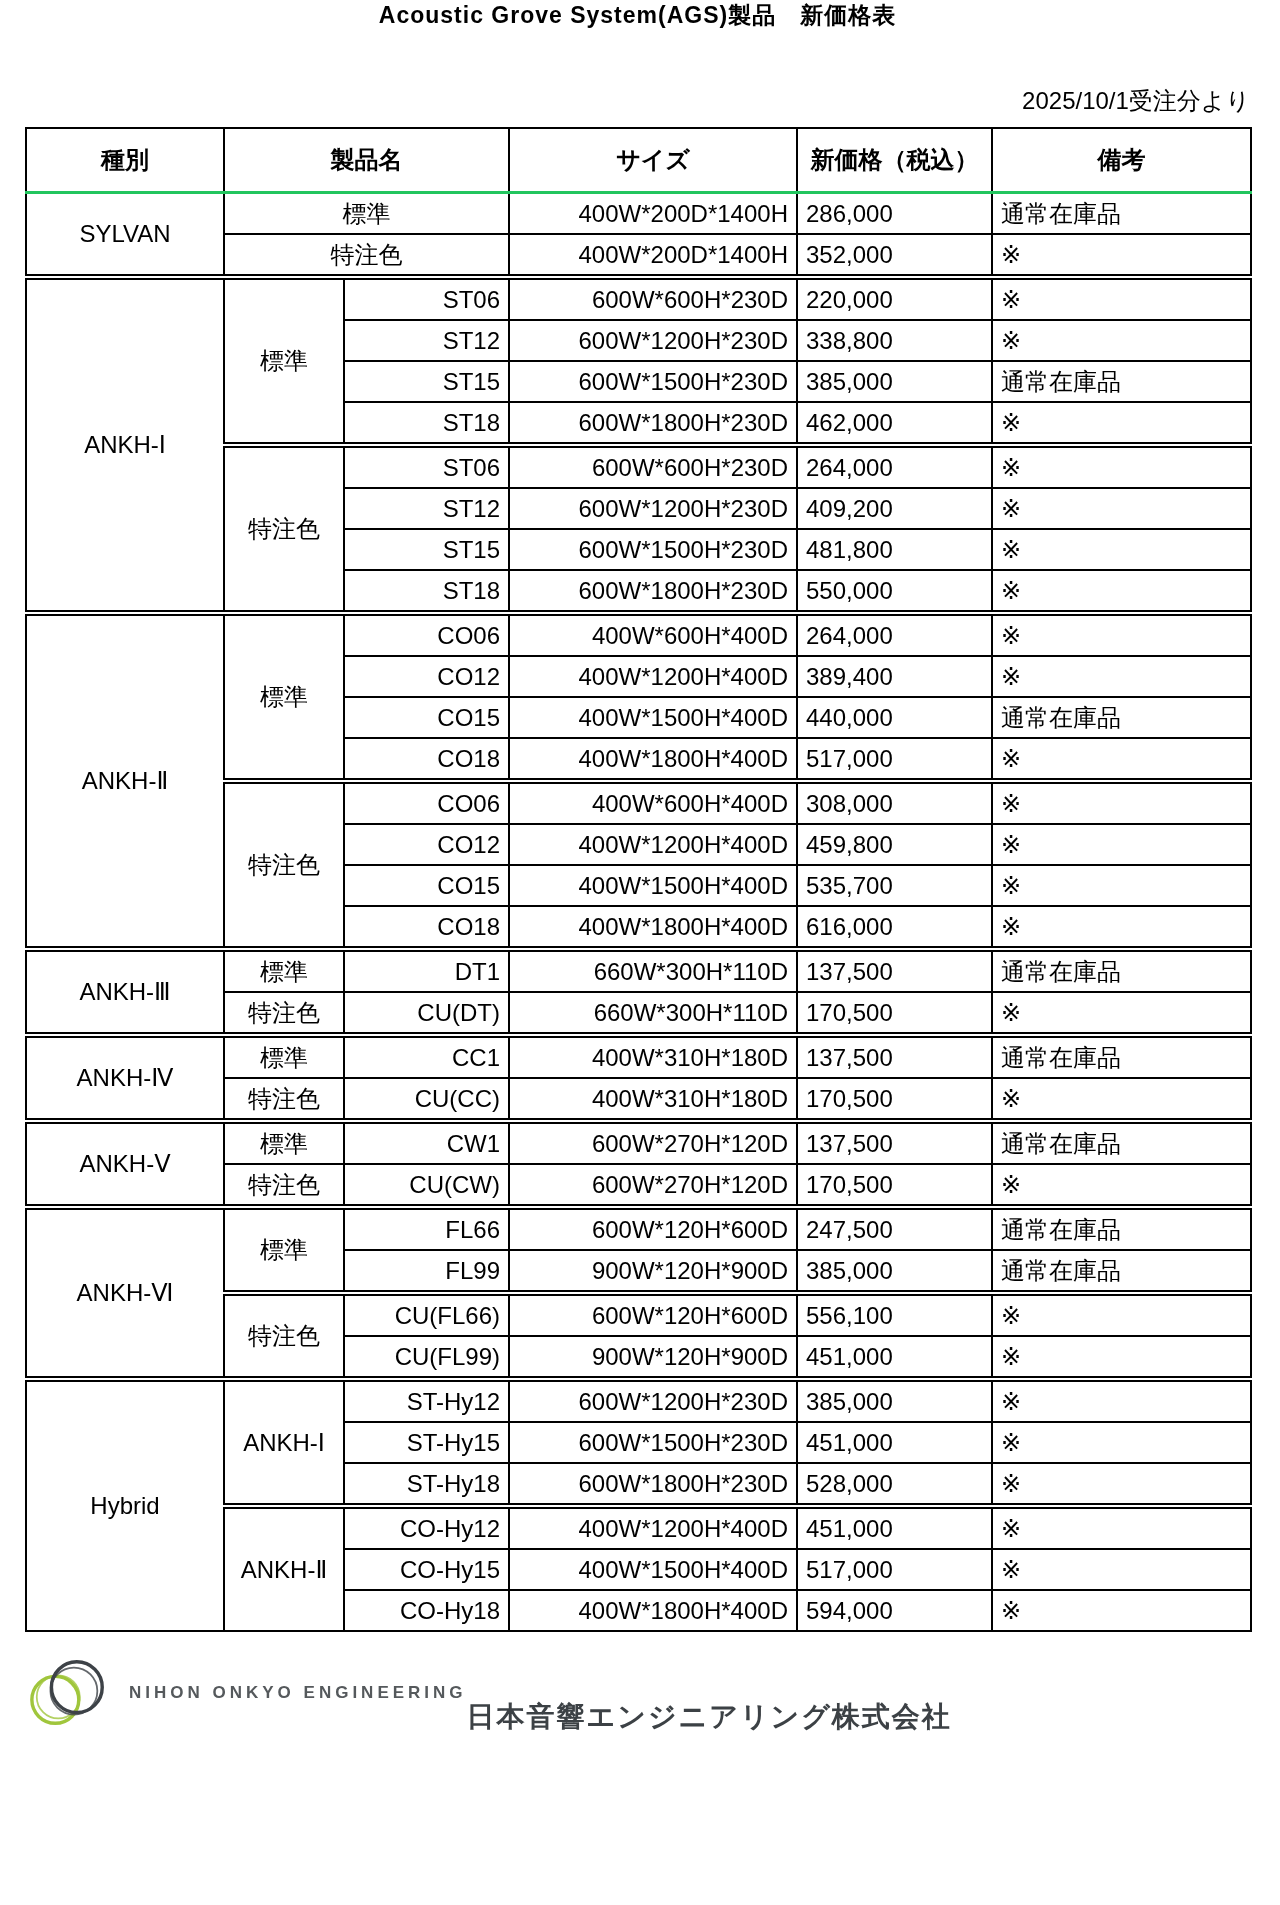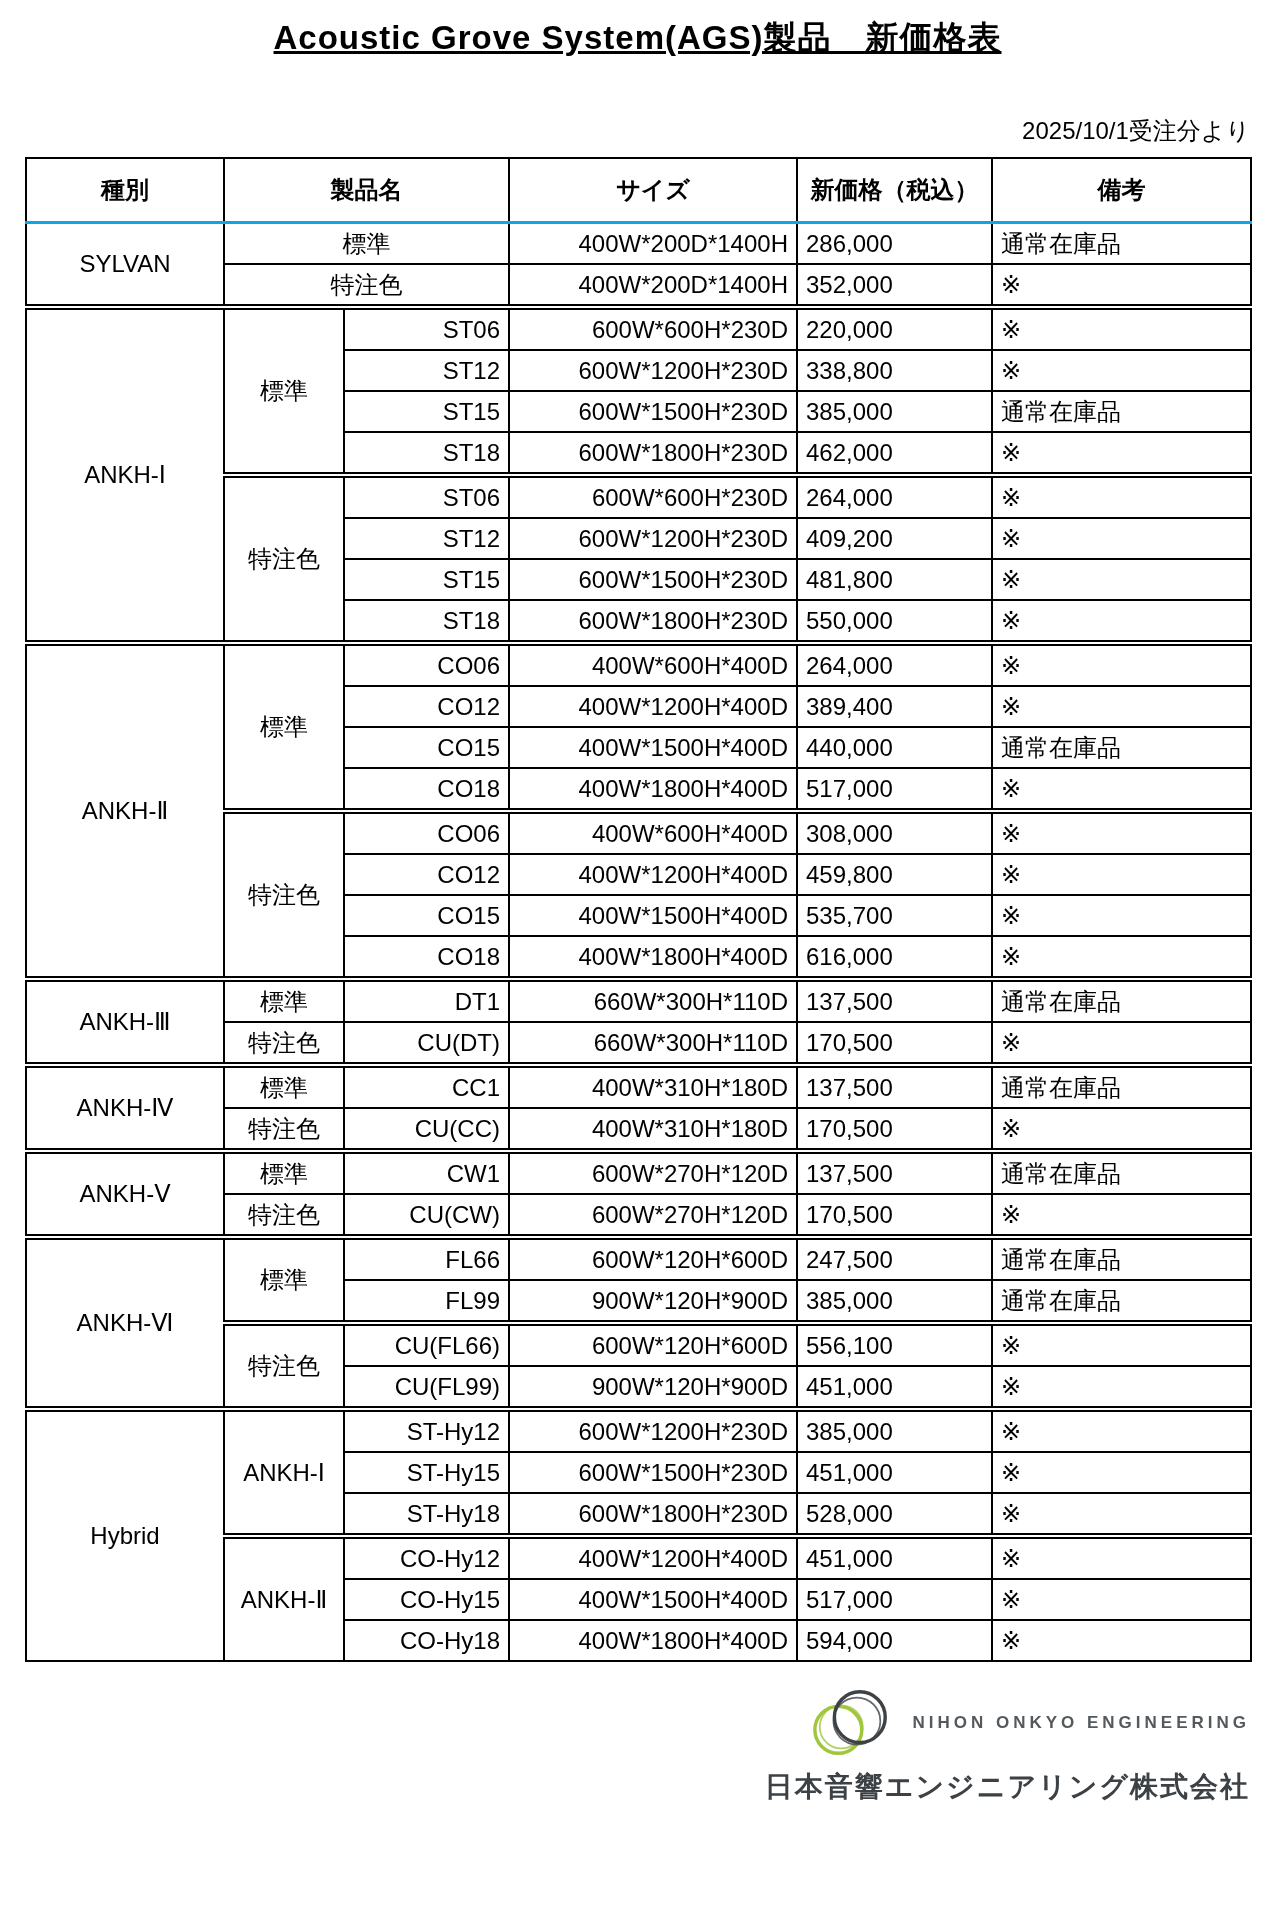--- a/index.html
+++ b/index.html
@@ -3,53 +3,52 @@
 <meta charset="utf-8">
 <style>
   html,body{margin:0;padding:0;background:#ffffff;}
   .page{
     width:1280px;height:1905px;background:#ffffff;position:relative;
     font-family:"Liberation Sans","DejaVu Sans",sans-serif;color:#000;
     overflow:hidden;
   }
   .content{margin-left:25px;width:1225px;}
   .doc-title{
-    padding-top:16px;text-align:center;font-size:33px;font-weight:bold;
+    text-align:center;font-size:23px;font-weight:bold;
     letter-spacing:1px;
-    text-decoration:underline;
   }
   .date-line{
     margin-top:54px;text-align:right;font-size:24px;font-weight:normal;
   }
   table.price{
     margin-top:10px;border-collapse:collapse;table-layout:fixed;
     width:1225px;border:2px solid #000;
   }
   table.price th, table.price td{
     border:2px solid #000;overflow:hidden;white-space:nowrap;
     font-size:24px;vertical-align:middle;padding:0 8px;
   }
   table.price th{
     height:62px;font-weight:bold;text-align:center;
-    border-bottom:3px solid #0ea5e9;
+    border-bottom:3px solid #22c55e;
   }
   table.price td{height:39px;font-weight:normal;}
   tr.sec td, tr.grp td{border-top:6px double #000;}
   td.kind{text-align:center;}
   td.grade{text-align:center;font-weight:bold;}
   td.subkind{text-align:center;font-weight:normal;}
   td.model{text-align:right;}
   td.size{text-align:right;}
   td.price-cell{text-align:left;padding-right:14px;}
   td.note{text-align:left;}
   .legend-note{
     margin-top:16px;text-align:right;font-size:24px;font-weight:bold;
   }
   .footer{
-    margin-top:18px;display:flex;flex-direction:column;align-items:flex-end;
+    margin-top:18px;display:flex;flex-direction:row;align-items:flex-end;
   }
   .logo-row{display:flex;align-items:center;gap:16px;}
   .logo-mark{width:88px;height:86px;}
   .logo-text{
     font-size:17px;font-weight:600;letter-spacing:4px;color:#55595c;
   }
   .company-name{
     margin-top:2px;font-size:28px;font-weight:bold;letter-spacing:2px;color:#3c4145;
   }
   .address-block{

